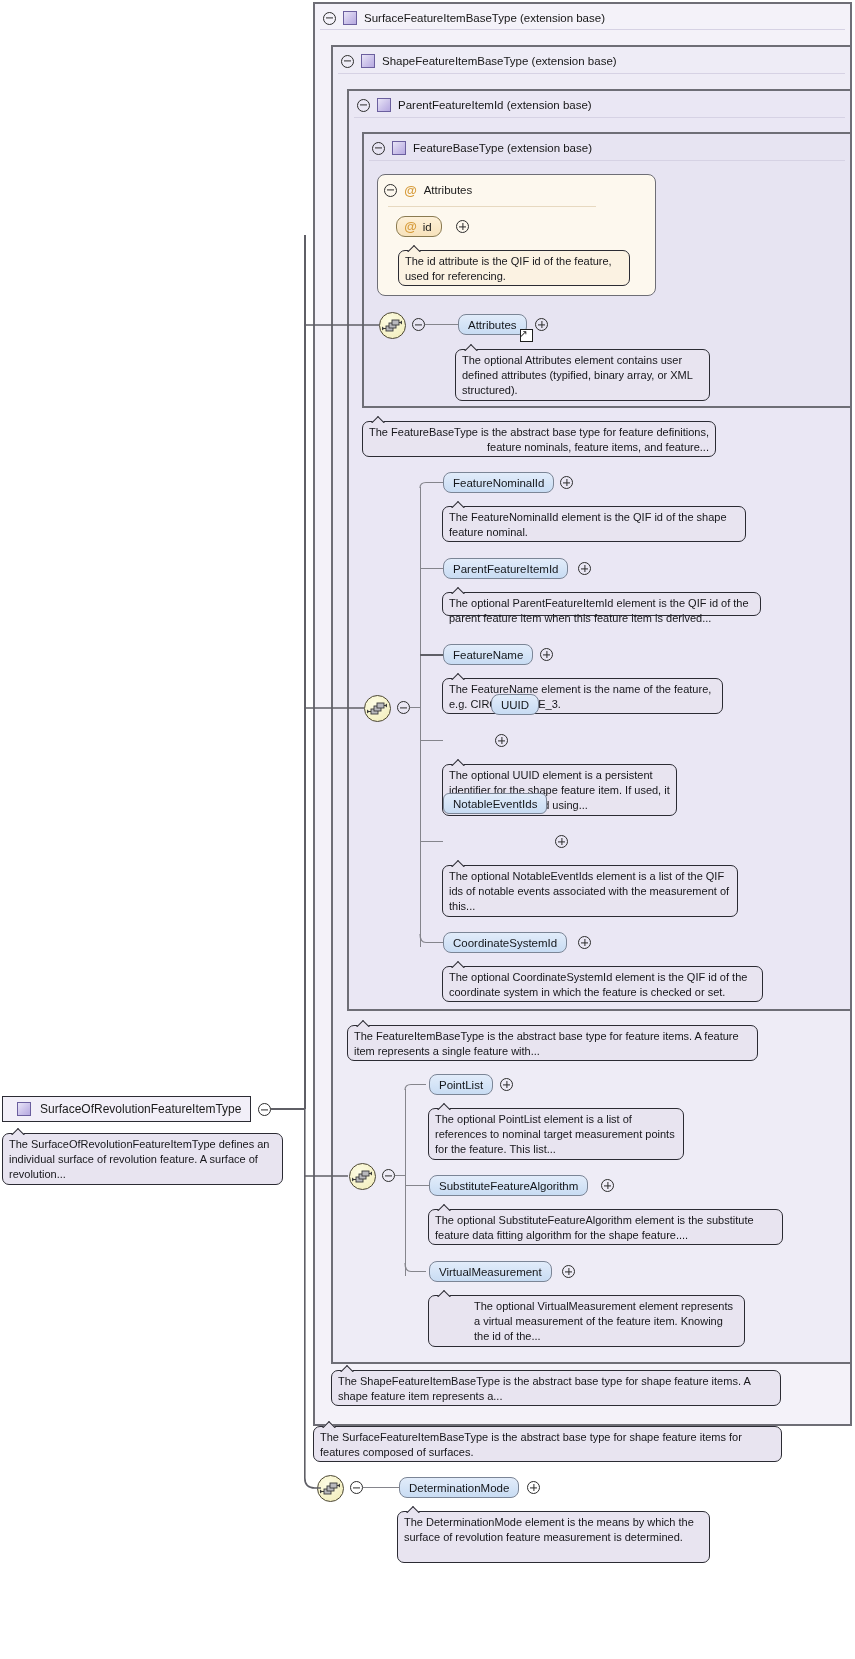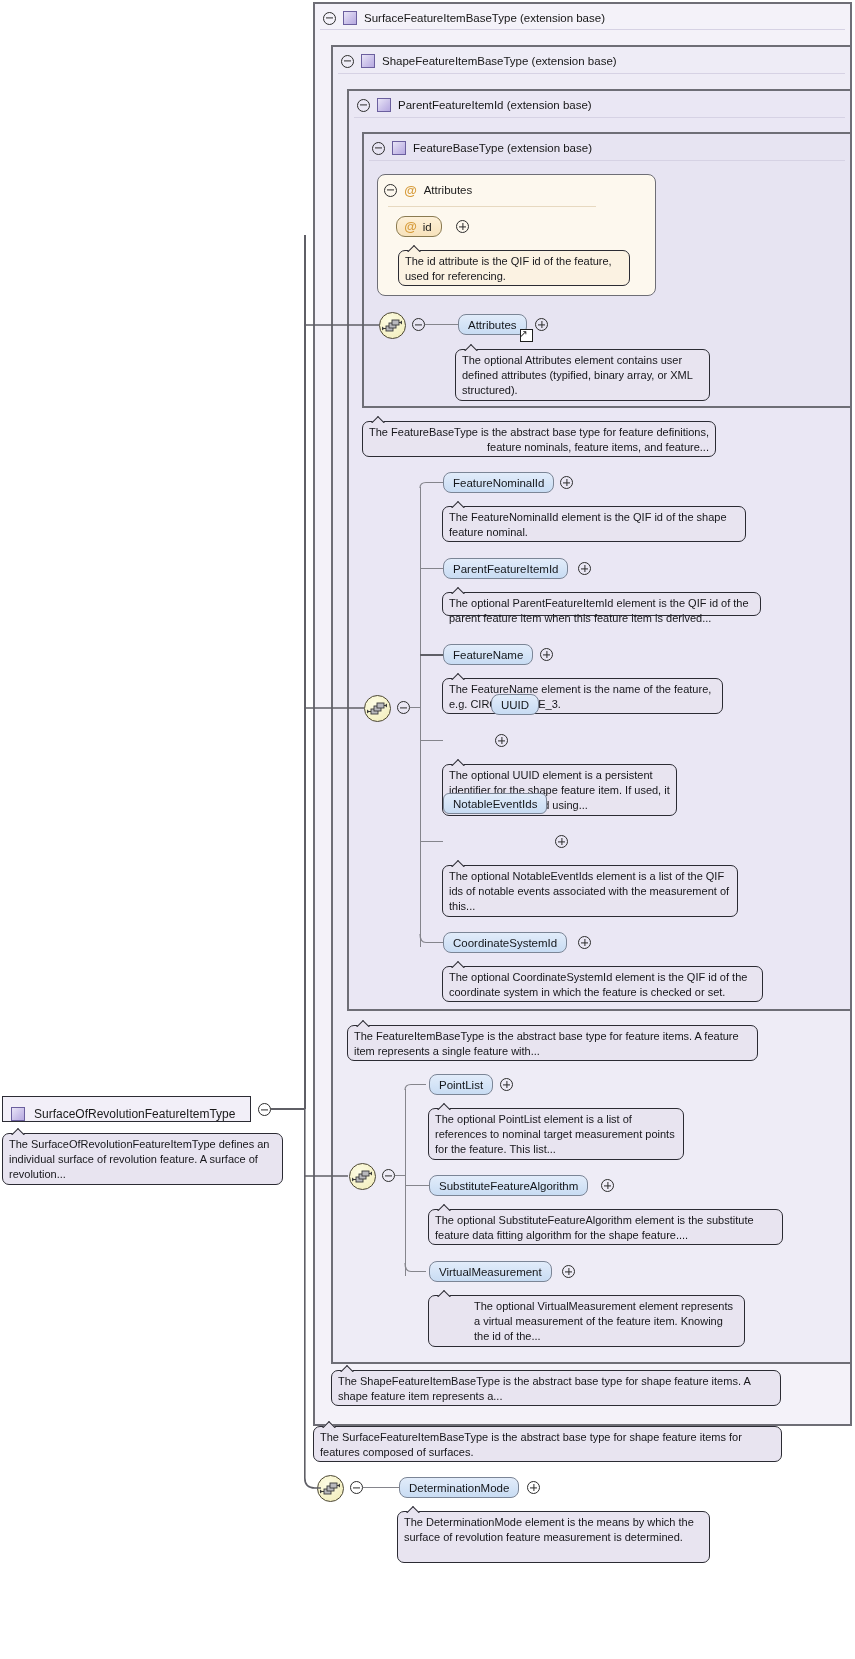--- a/index.html
+++ b/index.html
@@ -214,23 +214,23 @@
   }
   .doc.orange .tail::before { background: #fbf2e2; }
 
   
   .roottype {
     position: absolute;
     border: 1.6px solid #2b2b33;
     background: #f2eff8;
     box-sizing: border-box;
     display: flex;
-    align-items: flex-end;
+    align-items: center;
     gap: 9px;
-    padding-left: 8px;
+    padding-left: 14px;
     height: 26px;
     font-size: 12px;
   }
 
   
   .ln {
     position: absolute;
     background: #5f5f66;
   }
   .ln.h { height: 1.6px; }

